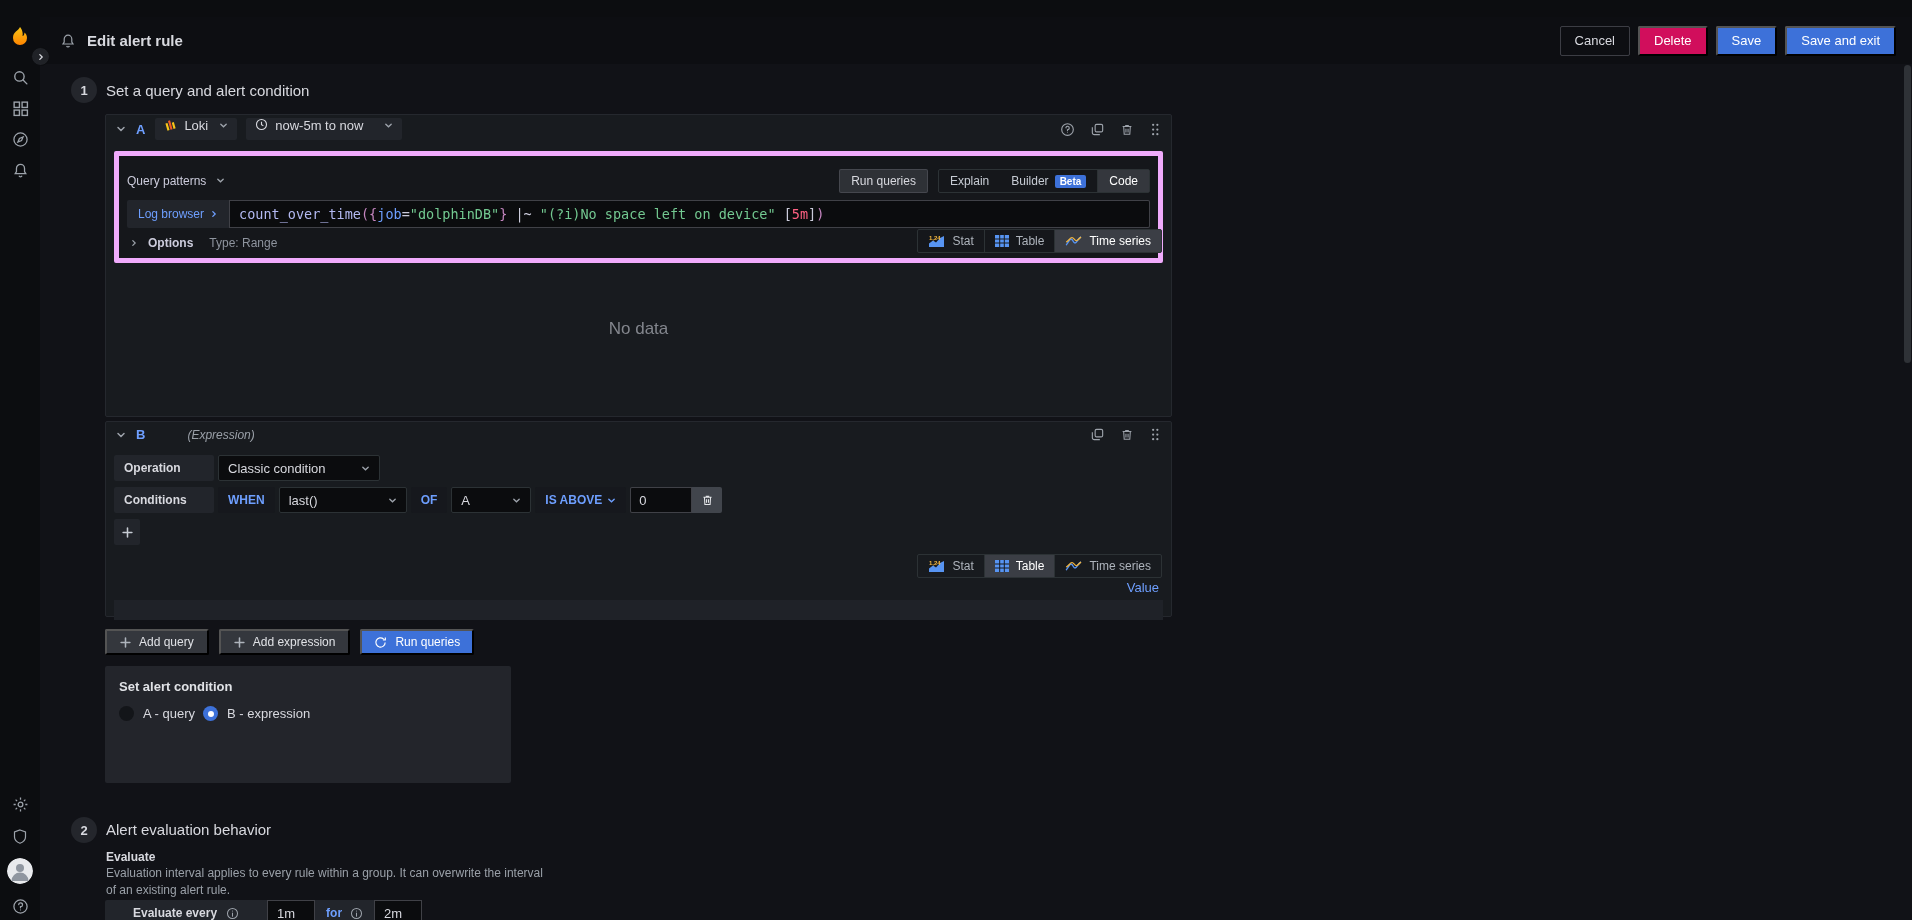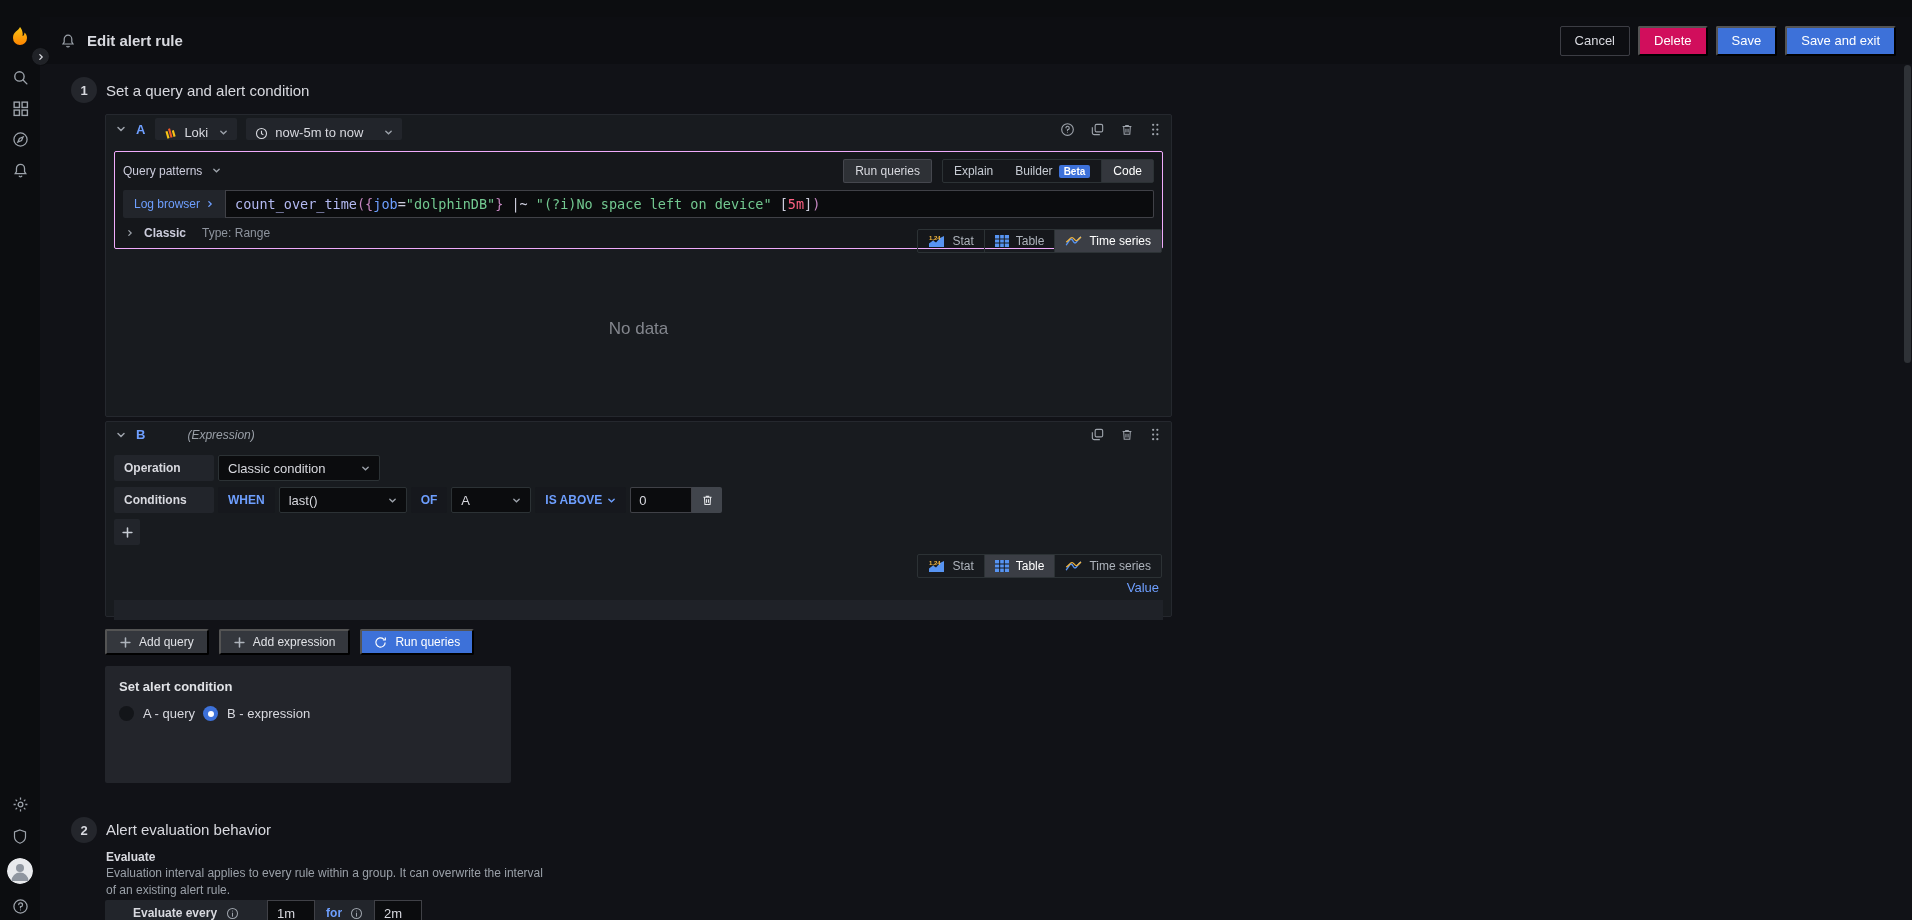--- a/index.html
+++ b/index.html
@@ -37,29 +37,29 @@
   .section-title { position:absolute; font-size:15px; font-weight:500; color:#d8d9df; }
   #badge1 { left:31px; top:13px; }  #title1 { left:66px; top:18px; }
   #badge2 { left:31px; top:753px; } #title2 { left:66px; top:757px; }
 
   .card { position:absolute; left:65px; width:1067px; background:#181b1f; border:1px solid #25282e; border-radius:2px; }
   #cardA { top:50px; height:303px; }
   #cardB { top:357px; height:196px; }
   .card-head { height:28px; display:flex; align-items:center; padding:0 10px; color:#9da3ab; }
   #cardB .card-head { height:25px; }
   .ref-id { color:#6e9fff; font-size:13px; font-weight:600; margin:0 10px 0 10px; }
-  .picker { height:22px; display:flex; align-items:flex-end; gap:7px; padding:0 9px; margin-right:9px;
+  .picker { height:22px; display:flex; align-items:flex-start; gap:7px; padding:0 9px; margin-right:9px;
     background:#22252b; border-radius:2px; font-size:13px; font-weight:500; color:#d8d9df; cursor:pointer; }
   .picker .chev { color:#9da3ab; margin-left:4px; }
   .head-icons { margin-left:auto; display:flex; gap:15px; color:#9da3ab; align-items:center; }
   .head-icons > span { display:flex; cursor:pointer; }
   .expr-label { font-style:italic; font-size:12px; color:#9aa0a8; margin-left:32px; }
 
   .cardA-body { padding:8px; }
-  .editor-box { border:1px solid #f0abfc; border-radius:2px; background:#15171b; padding:7px 8px 8px; }
+  .editor-box { border:5px solid #f0abfc; border-radius:2px; background:#15171b; padding:13px 8px 8px; }
   .editor-row1 { display:flex; align-items:center; height:24px; }
   .qp { display:flex; gap:10px; align-items:center; font-size:12px; color:#ccccdc; cursor:pointer; }
   .qp .chev { color:#9da3ab; }
   .editor-actions { margin-left:auto; display:flex; align-items:center; gap:10px; }
   .runq-sm { height:24px; padding:0 11px; background:#2e3136; border:1px solid rgba(204,204,220,0.15);
     border-radius:2px; font-size:12px; font-weight:500; color:#d8d9df; display:flex; align-items:center; cursor:pointer; }
   .mode-group { display:flex; border:1px solid #2c3235; border-radius:2px; height:24px; align-items:stretch; }
   .mode-item { padding:0 11px; display:flex; align-items:center; gap:6px; font-size:12px; color:#c7ccd4; cursor:pointer; }
   .mode-item.active { background:#34373d; color:#fff; font-weight:500; border-left:1px solid #2c3235; }
   .beta { background:#3d71d9; color:#fff; font-size:10px; font-weight:600; padding:1px 5px; border-radius:2px; }
@@ -330,21 +330,21 @@
               <svg width="8" height="8" viewBox="0 0 10 10" fill="none" stroke="currentColor" stroke-width="1.6" stroke-linecap="round">
                   <path d="M3.5 2 6.5 5 3.5 8"></path>
                 </svg>
             </span>
             <div class="code-input"><span class="tok-fn">count_over_time</span><span class="tok-paren">(</span><span class="tok-paren">{</span><span class="tok-label">job</span><span class="tok-op">=</span><span class="tok-str">"dolphinDB"</span><span class="tok-paren">}</span><span class="tok-op"> |~ </span><span class="tok-str">"(?i)No space left on device"</span><span class="tok-op"> [</span><span class="tok-dur">5m</span><span class="tok-op">]</span><span class="tok-paren">)</span></div>
           </div>
           <div class="options-row">
             <svg width="8" height="8" viewBox="0 0 10 10" fill="none" stroke="currentColor" stroke-width="1.5" stroke-linecap="round">
                 <path d="M3.5 2 6.5 5 3.5 8"></path>
               </svg>
-            <span class="options-label">Classic</span>
+            <span class="options-label">Options</span>
             <span class="options-type">Type: Range</span>
           </div>
         </div>
 
         <div class="viz-toggle" id="vizA">
           <span class="viz-btn">
             <svg width="17" height="14" viewBox="0 0 17 14">
                 <path d="M1 13V9.5l4-3 3 2 4-4.5 4-2V13z" fill="#5794f2"></path>
                 <text x="1" y="6" font-size="6" font-weight="bold" fill="#f5b73d" font-family="Liberation Sans, sans-serif">1,24</text>
               </svg>

